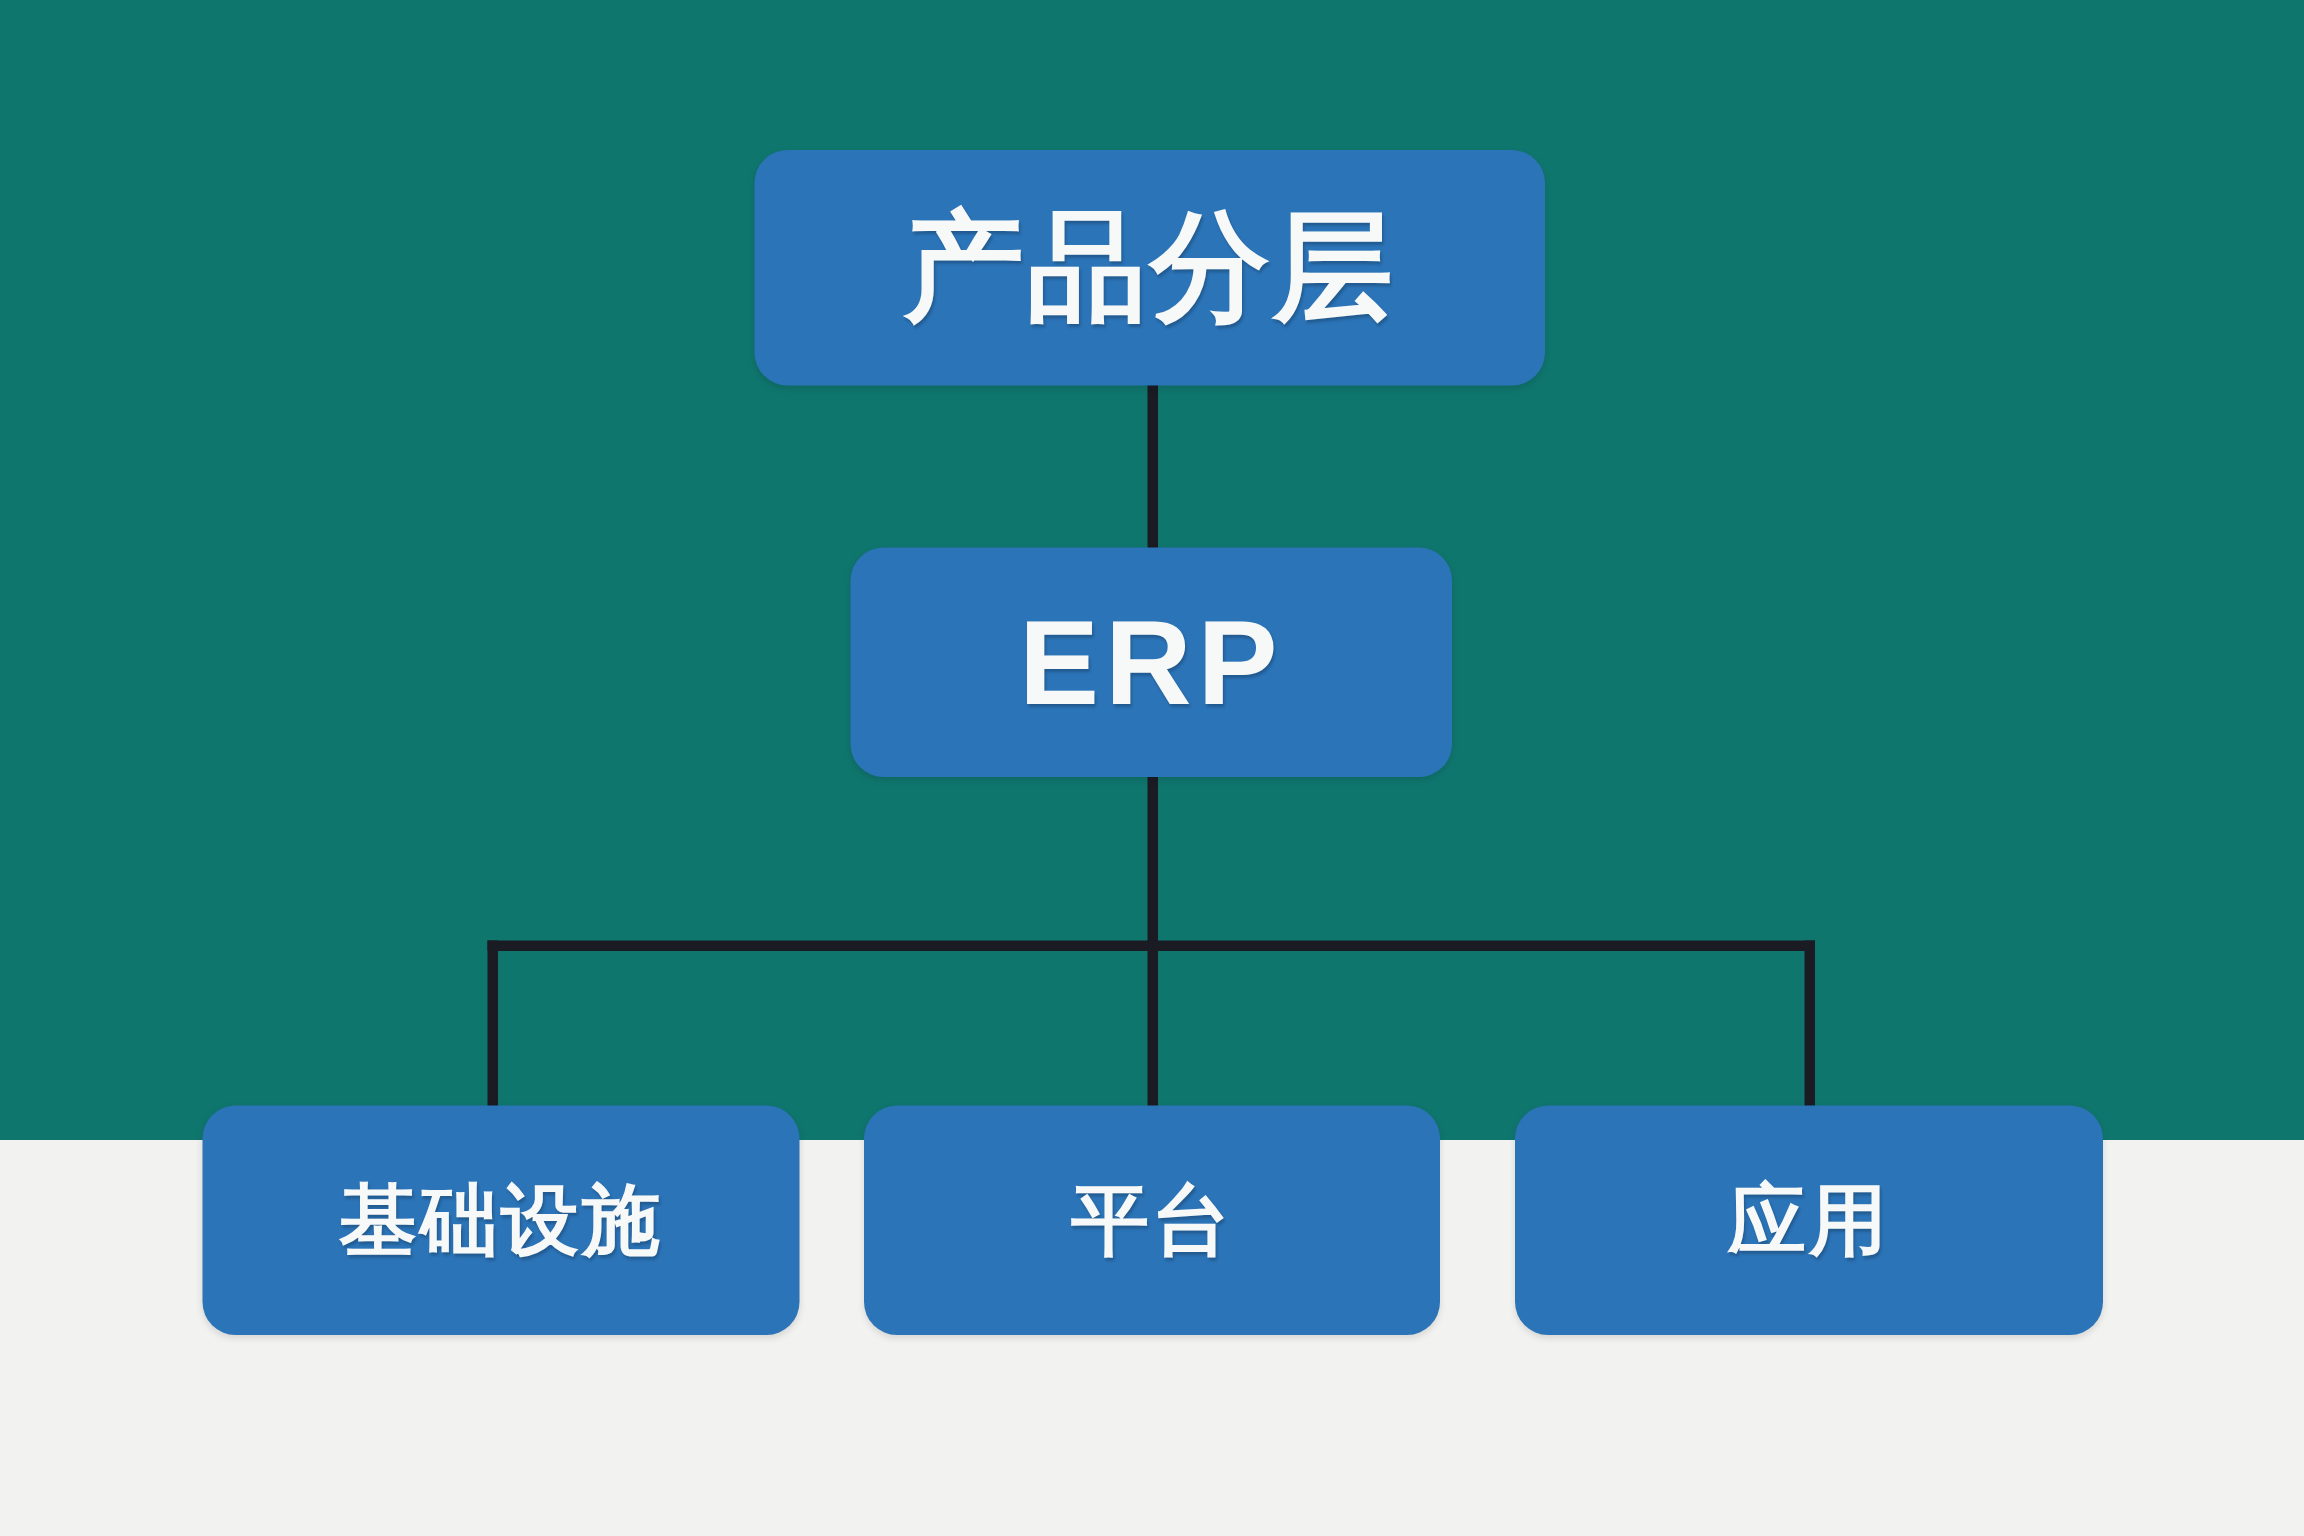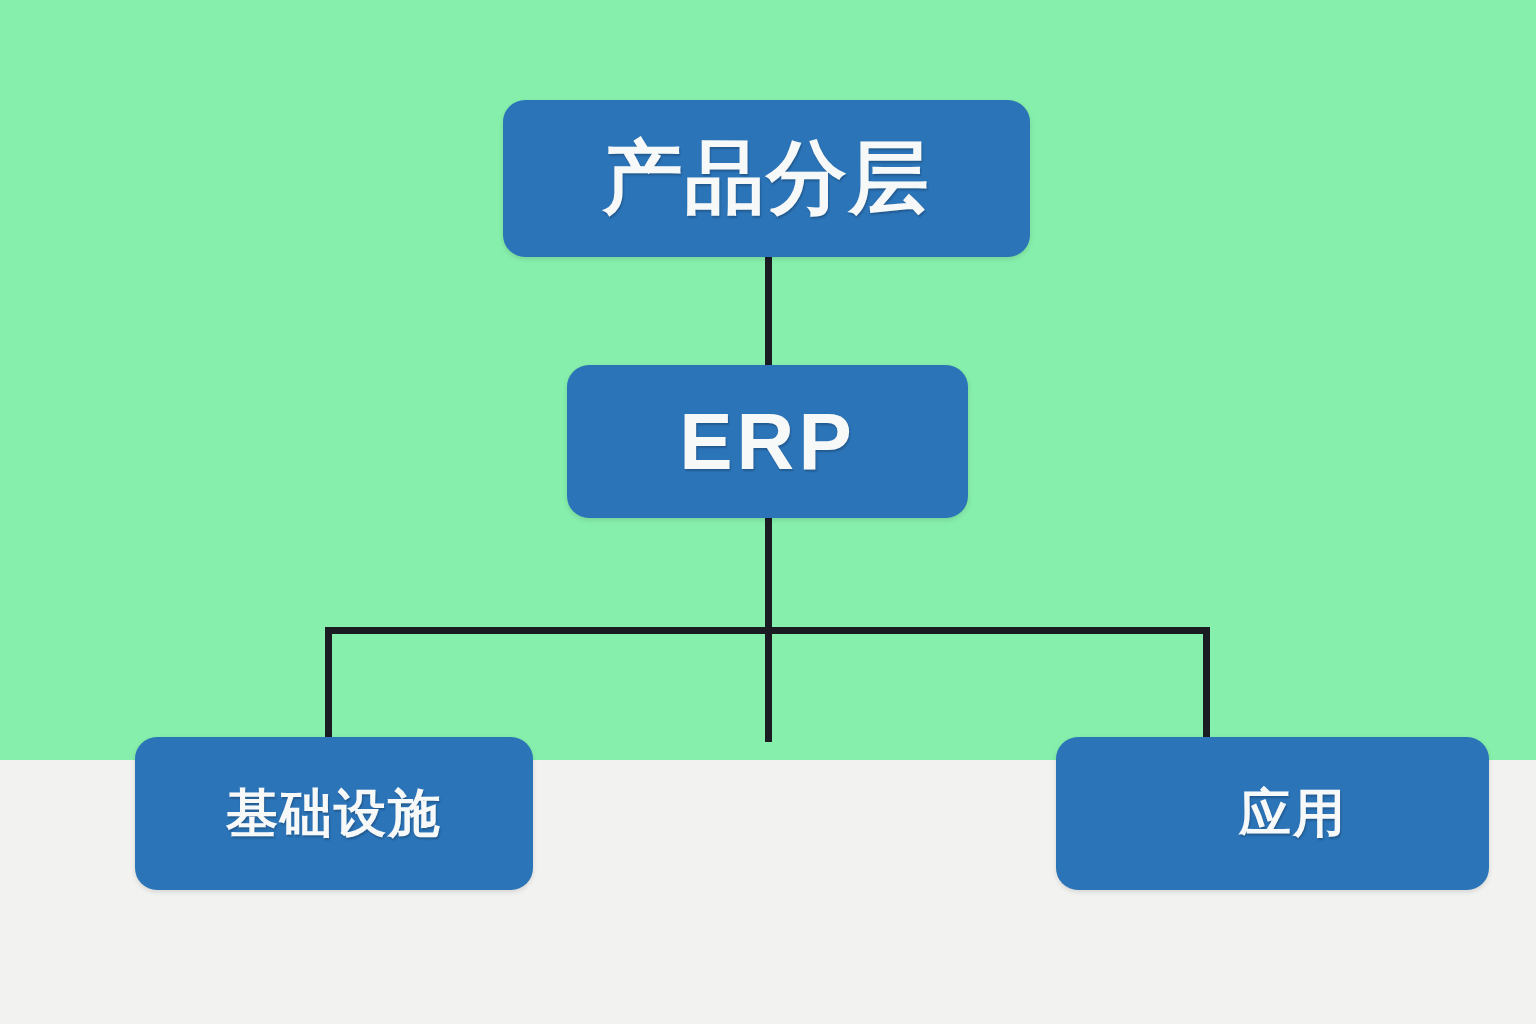--- a/index.html
+++ b/index.html
@@ -10,21 +10,21 @@
   body {
     width: 1536px;
     height: 1024px;
     overflow: hidden;
     font-family: "Liberation Sans", "DejaVu Sans", sans-serif;
   }
   #diagram-canvas {
     position: relative;
     width: 1536px;
     height: 760px;
-    background: #86efac;
+    background: #0f766e;
   }
 
   
   .connector-layer {
     position: absolute;
     left: 0;
     top: 0;
     width: 1536px;
     height: 1024px;
     z-index: 1;
@@ -75,21 +75,21 @@
     letter-spacing: 4px;
     text-align: center;
   }
   .node-child {
     top: 737px;
     height: 153px;
     font-size: 52px;
   }
   .node-child-1 { left: 135px;  width: 398px; }
   .node-child-2 { left: 576px;  width: 384px; }
-  .node-child-3 { left: 1056px; width: 392px; padding-left: 41px; }
+  .node-child-3 { left: 1010px; width: 392px; }
 </style>
 </head>
 <body>
 
 <div id="diagram-canvas">
 
   <div class="connector-layer">
     <div class="conn conn-v conn-root-erp"></div>
     <div class="conn conn-v conn-erp-bus"></div>
     <div class="conn conn-h conn-bus"></div>
@@ -97,16 +97,17 @@
     <div class="conn conn-v conn-drop-2"></div>
     <div class="conn conn-v conn-drop-3"></div>
   </div>
 
   <div class="node node-root">产品分层</div>
 
   <div class="node node-erp">ERP</div>
 
   <div class="node node-child node-child-1">基础设施</div>
 
+  <div class="node node-child node-child-2">平台</div>
 
   <div class="node node-child node-child-3">应用</div>
 
 </div>
 
 </body></html>

